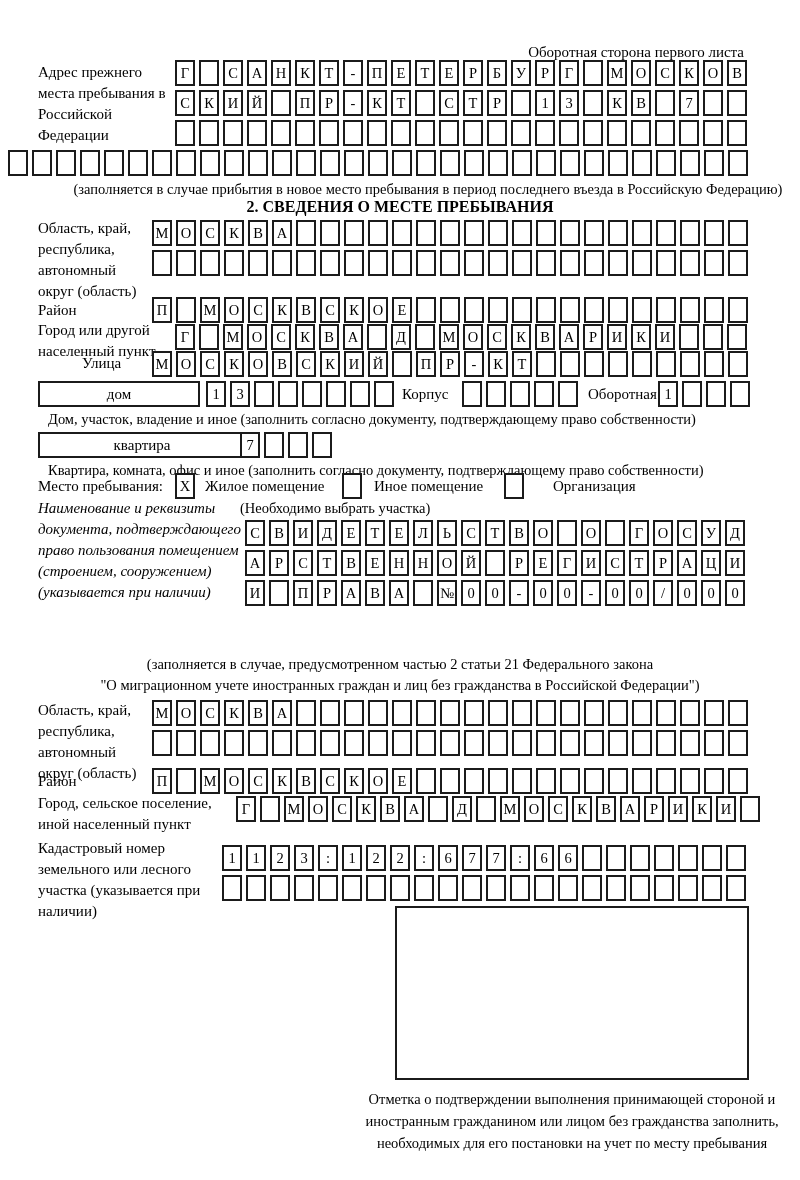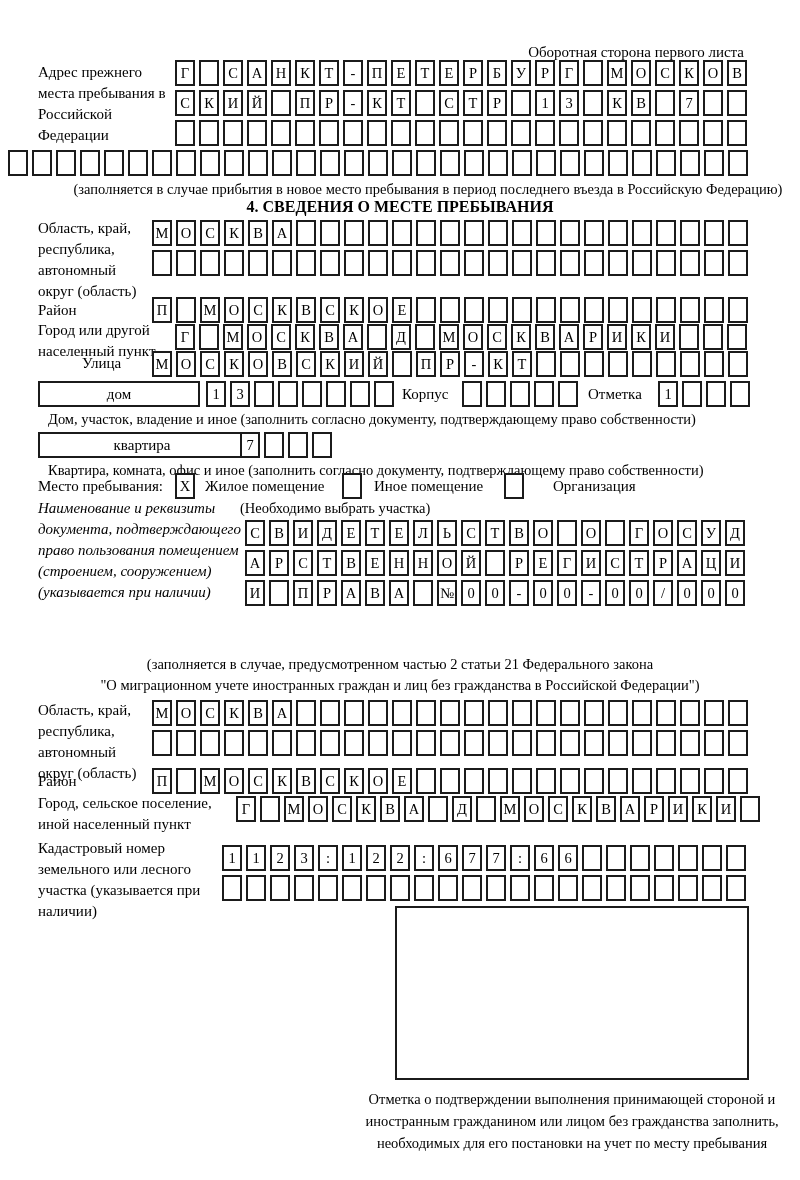--- a/index.html
+++ b/index.html
@@ -144,21 +144,21 @@
       <span class="cell"></span>
       <span class="cell"></span>
       <span class="cell"></span>
       <span class="cell"></span>
       <span class="cell"></span>
       <span class="cell"></span>
       <span class="cell"></span>
     </div>
   <div class="abs caption center" style="top:181px;left:0;padding-left:28px;">(заполняется в случае прибытия в новое место пребывания в период последнего въезда в Российскую Федерацию)</div>
 
-  <div class="abs title center" style="top:198px;left:0;">4. СВЕДЕНИЯ О МЕСТЕ ПРЕБЫВАНИЯ</div>
+  <div class="abs title center" style="top:198px;left:0;">2. СВЕДЕНИЯ О МЕСТЕ ПРЕБЫВАНИЯ</div>
 
   <div class="abs lbl" style="left:38px;top:218px;width:112px;">Область, край, республика, автономный округ (область)</div>
   <div class="abs cellrow" style="left:152px;top:220px;">
       <span class="cell">М</span>
       <span class="cell">О</span>
       <span class="cell">С</span>
       <span class="cell">К</span>
       <span class="cell">В</span>
       <span class="cell">А</span>
       <span class="cell"></span>
@@ -307,21 +307,21 @@
       <span class="cell"></span>
     </div>
   <div class="abs lbl" style="left:402px;top:384px;">Корпус</div>
   <div class="abs cellrow" style="left:462px;top:381px;">
       <span class="cell"></span>
       <span class="cell"></span>
       <span class="cell"></span>
       <span class="cell"></span>
       <span class="cell"></span>
     </div>
-  <div class="abs lbl" style="left:588px;top:384px;">Отметка</div>
+  <div class="abs lbl" style="left:588px;top:384px;">Оборотная</div>
   <div class="abs cellrow" style="left:658px;top:381px;">
       <span class="cell">1</span>
       <span class="cell"></span>
       <span class="cell"></span>
       <span class="cell"></span>
     </div>
   <div class="abs caption nowrap" style="left:38px;top:411px;">Дом, участок, владение и иное (заполнить согласно документу, подтверждающему право собственности)</div>
 
   <div class="abs widebox" style="left:38px;top:432px;width:208px;">квартира</div>
   <div class="abs cellrow" style="left:240px;top:432px;">

